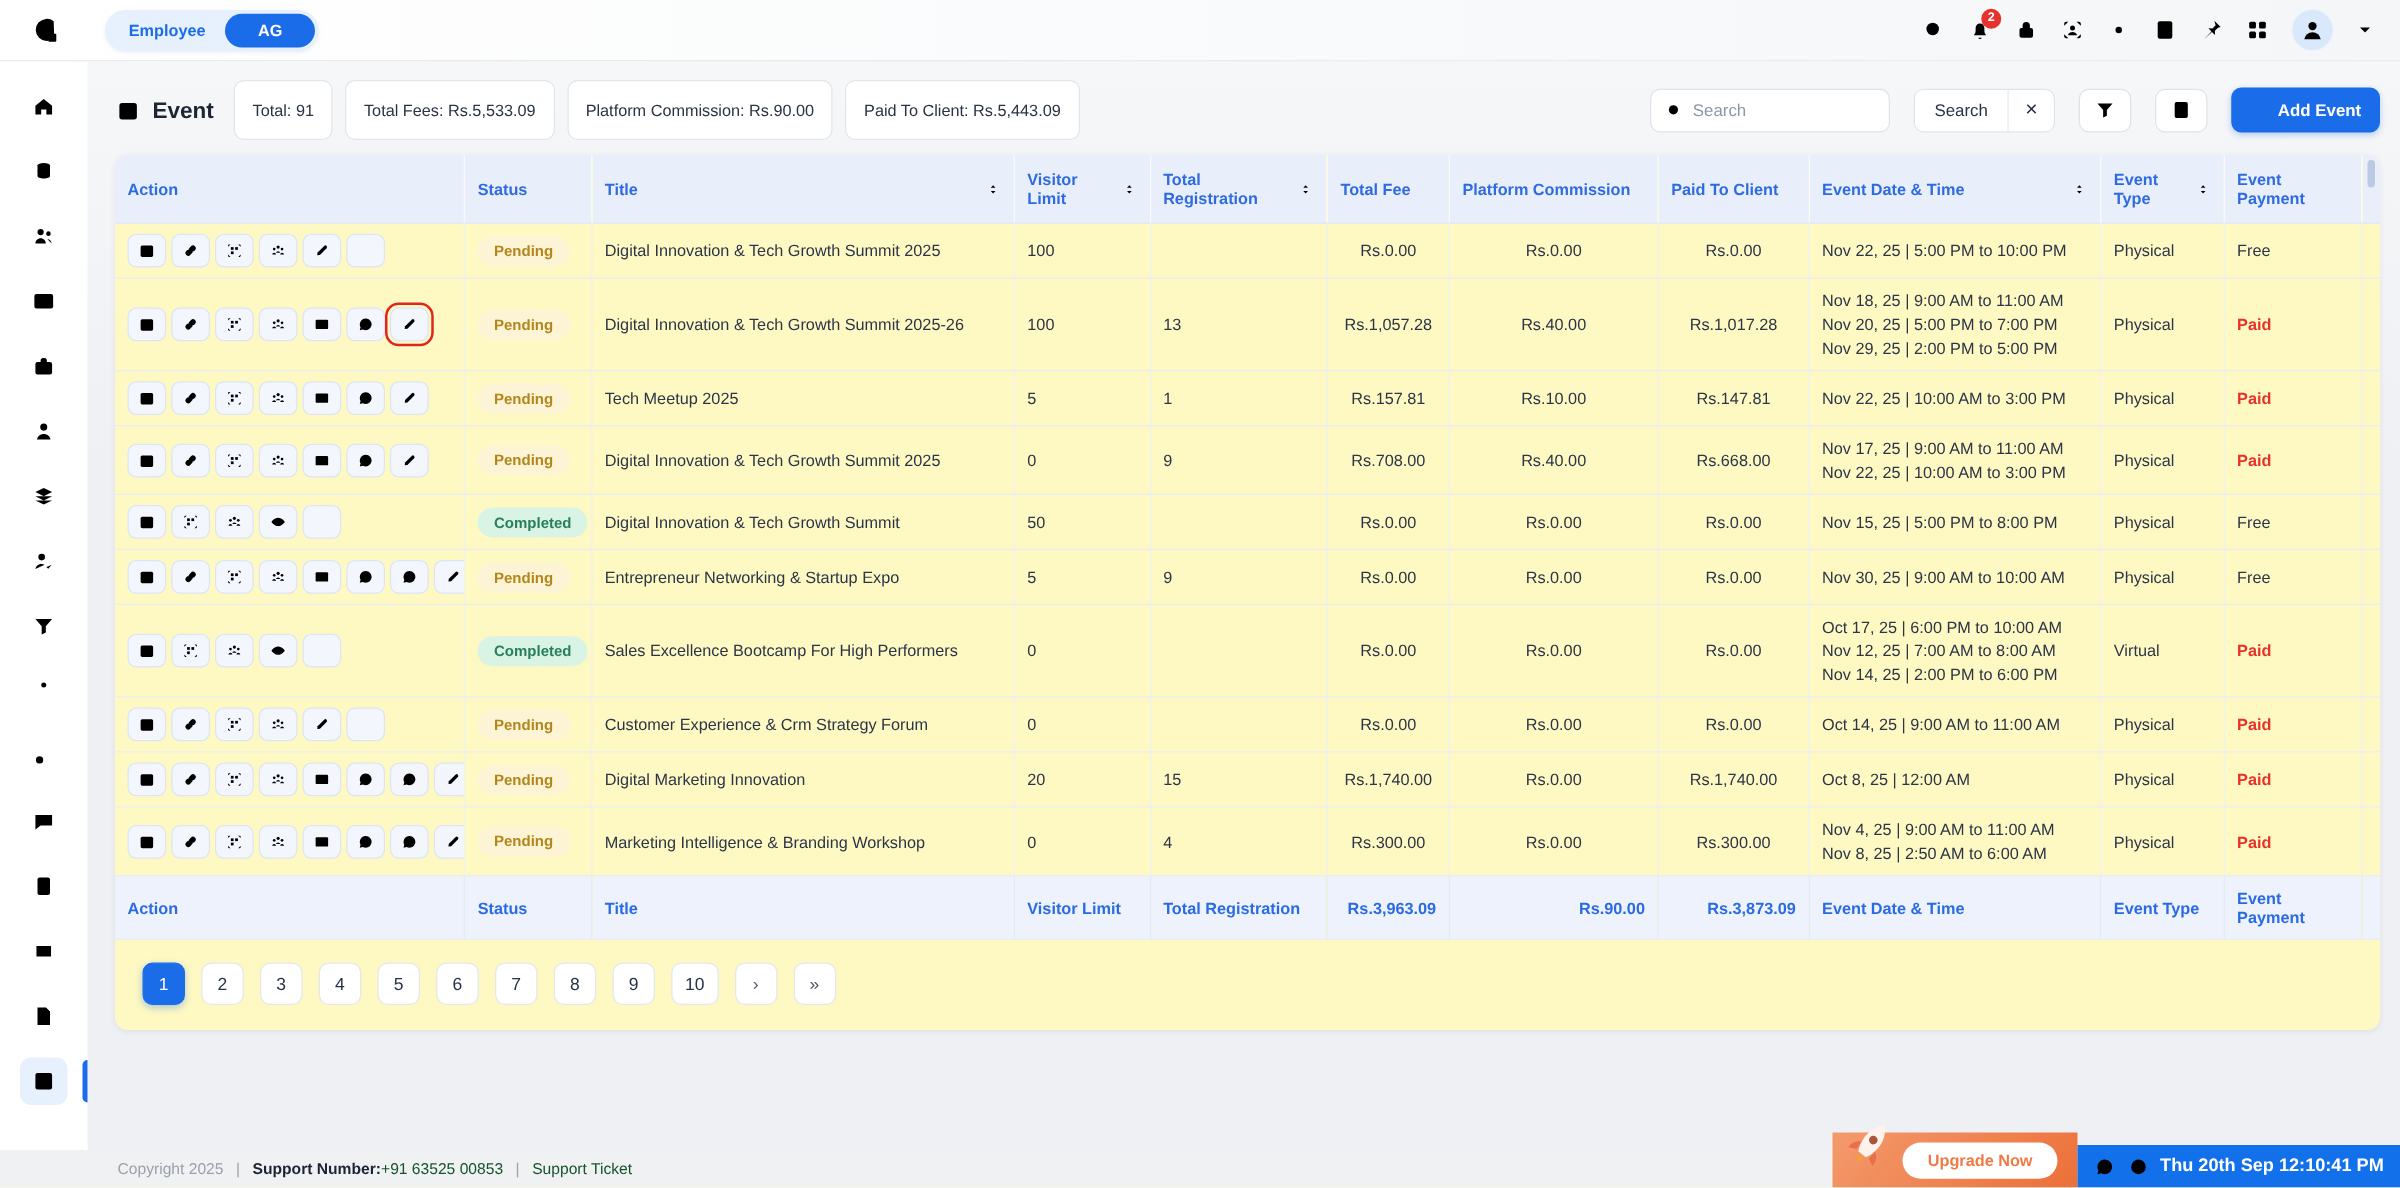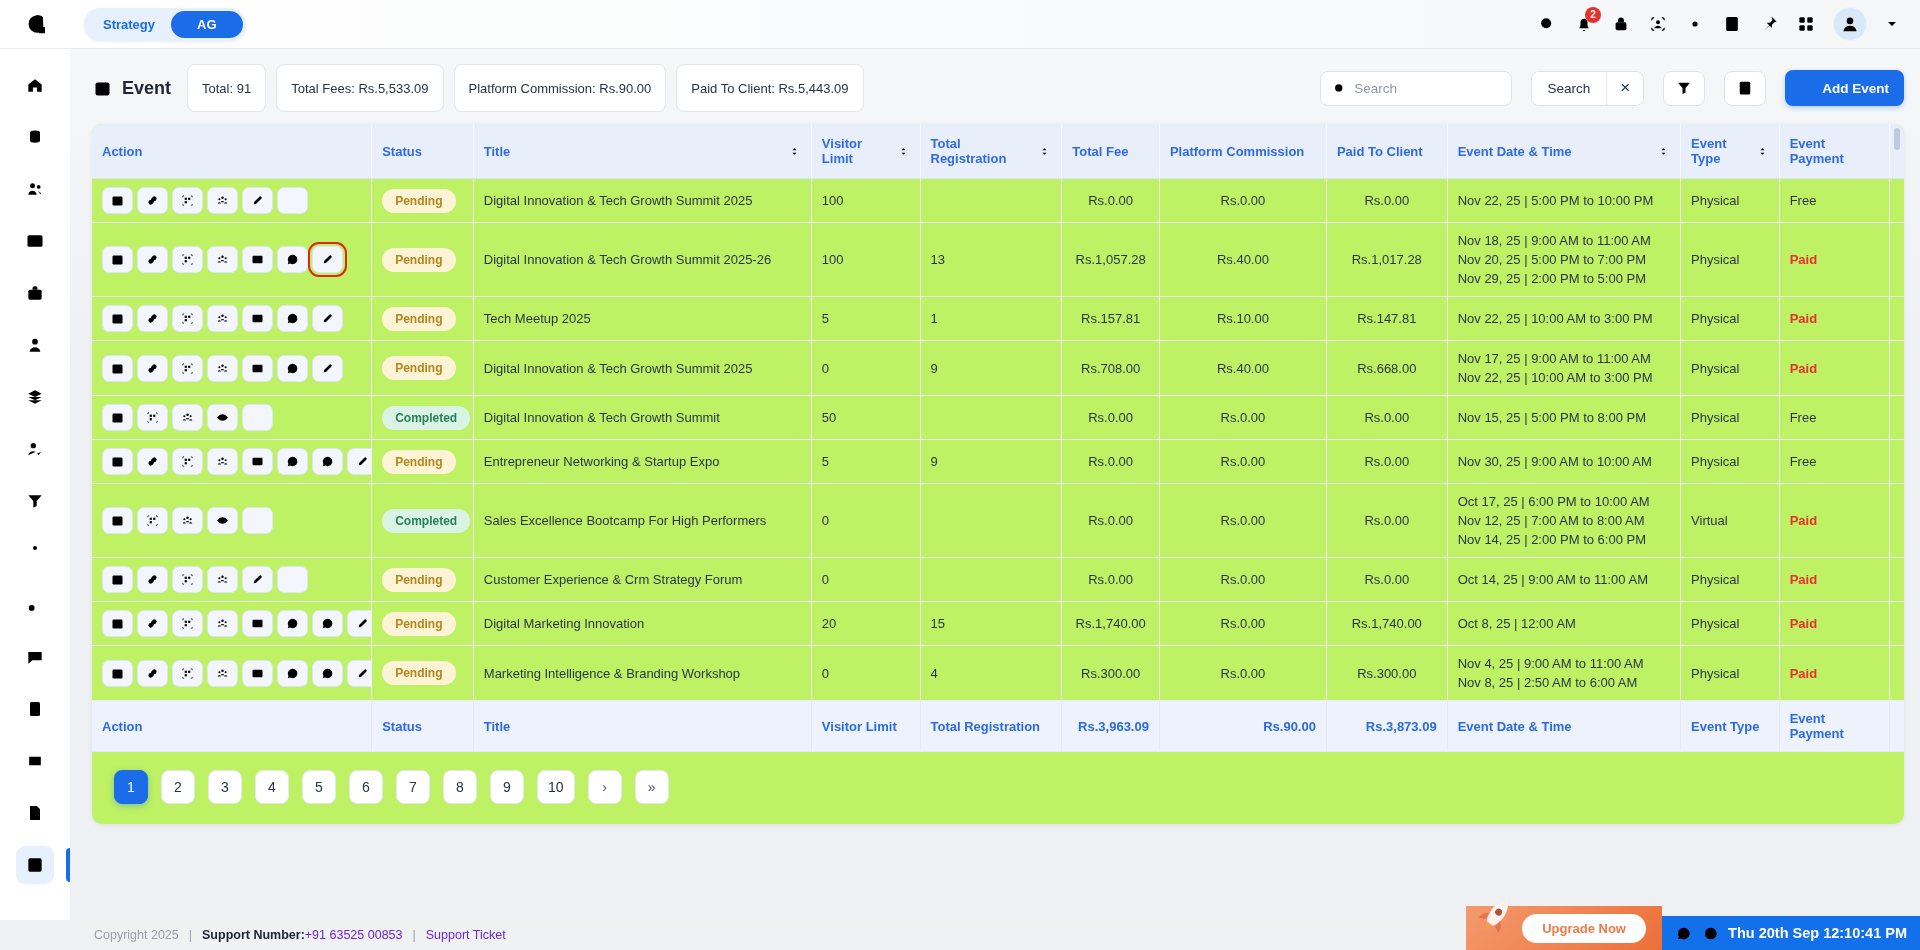--- a/index.html
+++ b/index.html
@@ -47,21 +47,21 @@
   .search-group{display:flex;align-items:stretch;background:#fff;border:1px solid #dfe3e9;border-radius:8px;height:35px;overflow:hidden}
   .search-group .sg-btn{display:flex;align-items:center;padding:0 16px;font-size:13.5px;color:#273247;cursor:pointer;background:#fff;border:none;font-family:"Liberation Sans",sans-serif}
   .search-group .sg-div{width:1px;background:#e4e7ec}
   .search-group .sg-x{font-size:17px;padding:0 13px;color:#273247}
   .sq-btn{width:42px;height:35px;background:#fff;border:1px solid #dfe3e9;border-radius:8px;display:flex;align-items:center;justify-content:center;color:#222c3f;cursor:pointer}
   .sq-btn .icon{width:18px;height:18px}
   .add-btn{height:36px;background:#1b6ce9;color:#fff;border:none;border-radius:8px;display:flex;align-items:center;gap:7px;padding:0 15px;font-size:13.5px;font-weight:600;cursor:pointer;font-family:"Liberation Sans",sans-serif;box-shadow:0 2px 5px rgba(27,108,233,.3)}
   .add-btn .icon{width:15px;height:15px}
 
   
-  .card{margin:0 16px 4px 22px;background:#bef264;border-radius:10px;box-shadow:0 1px 5px rgba(20,30,60,.07);overflow:hidden;padding-bottom:16px}
+  .card{margin:0 16px 4px 22px;background:#fef9c3;border-radius:10px;box-shadow:0 1px 5px rgba(20,30,60,.07);overflow:hidden;padding-bottom:16px}
   table{width:100%;border-collapse:collapse;table-layout:fixed;font-size:13px}
   th,td{border-bottom:1px solid #e9ecf1;border-right:1px solid #eef1f5;padding:8px 10px;text-align:left;vertical-align:middle;overflow:hidden}
   thead th{background:#e9effa;color:#2f6be0;font-weight:600;font-size:13px;padding:12px 10px;border-right:1px solid #f6f9fe;border-bottom:1px solid #dfe6f3}
   .th-inner{display:flex;align-items:center;gap:6px}
   .th-inner.spread{justify-content:space-between}
   .sort-ic{width:13px;height:13px;flex:none}
   tbody td{color:#2c3547}
   td.c-fee,td.c-comm,td.c-paid{text-align:center}
   td.c-gut,th.c-gut{border-right:none;padding:4px 3px;vertical-align:top}
   th.c-gut .thumb{width:6px;height:22px;border-radius:3px;background:#bcc9e4;margin:0 auto}
@@ -81,21 +81,21 @@
 
   
   .pagination{display:flex;gap:13px;padding:18px 0 4px 22px}
   .pg-btn{min-width:34px;height:34px;border-radius:8px;border:1px solid #e4e7ec;background:#fff;color:#273247;font-size:14px;display:flex;align-items:center;justify-content:center;cursor:pointer;font-family:"Liberation Sans",sans-serif;padding:0 10px}
   .pg-btn.active{background:#1b6ce9;border-color:#1b6ce9;color:#fff;box-shadow:0 2px 6px rgba(27,108,233,.35)}
   .pg-btn.nav{color:#4a5568}
 
   
   .footer{position:absolute;left:0;right:0;bottom:0;height:30px;background:#f0f1f3;display:flex;align-items:center;padding-left:94px;gap:10px;font-size:12.5px;color:#9aa1ac;z-index:10}
   .footer .sup-label{color:#1c2433;font-weight:700}
-  .footer .lnk{color:#6d28d9;cursor:pointer}
+  .footer .lnk{color:#14532d;cursor:pointer}
   .footer .sep{color:#9aa1ac}
 
   
   .upgrade{position:absolute;right:258px;bottom:0;width:196px;height:44px;background:linear-gradient(135deg,#f49a6d,#ec6f38);display:flex;align-items:center;justify-content:flex-end;padding-right:16px;z-index:40}
   .upgrade .rocket{position:absolute;left:2px;top:-16px;width:52px;height:56px}
   .upgrade .pill-btn{background:#fff;color:#f07a45;border:none;border-radius:16px;padding:7px 20px;font-size:13px;font-weight:700;cursor:pointer;font-family:"Liberation Sans",sans-serif}
   .timebar{position:absolute;right:0;bottom:0;width:258px;height:34px;background:#1270eb;color:#fff;display:flex;align-items:center;gap:9px;padding:0 13px;z-index:40}
   .timebar .icon{width:19px;height:19px}
   .timebar .dt{font-size:14.5px;font-weight:700;white-space:nowrap}
 </style>
@@ -282,21 +282,21 @@
 </defs>
   </svg>
 
 <header class="topbar">
   <div class="logo-wrap">
     <svg class="icon">
         <use href="#s-logo"></use>
       </svg>
   </div>
   <div class="toggle">
-    <span class="t-off">Strategy</span>
+    <span class="t-off">Employee</span>
     <span class="t-on">AG</span>
   </div>
   <div class="tb-right">
     <span id="tb-icons" style="display:flex;align-items:center;gap:17px">
         <span class="tb-icon">
           <svg class="icon">
             <use href="#s-search"></use>
           </svg>
         </span>
         <span class="tb-icon">

